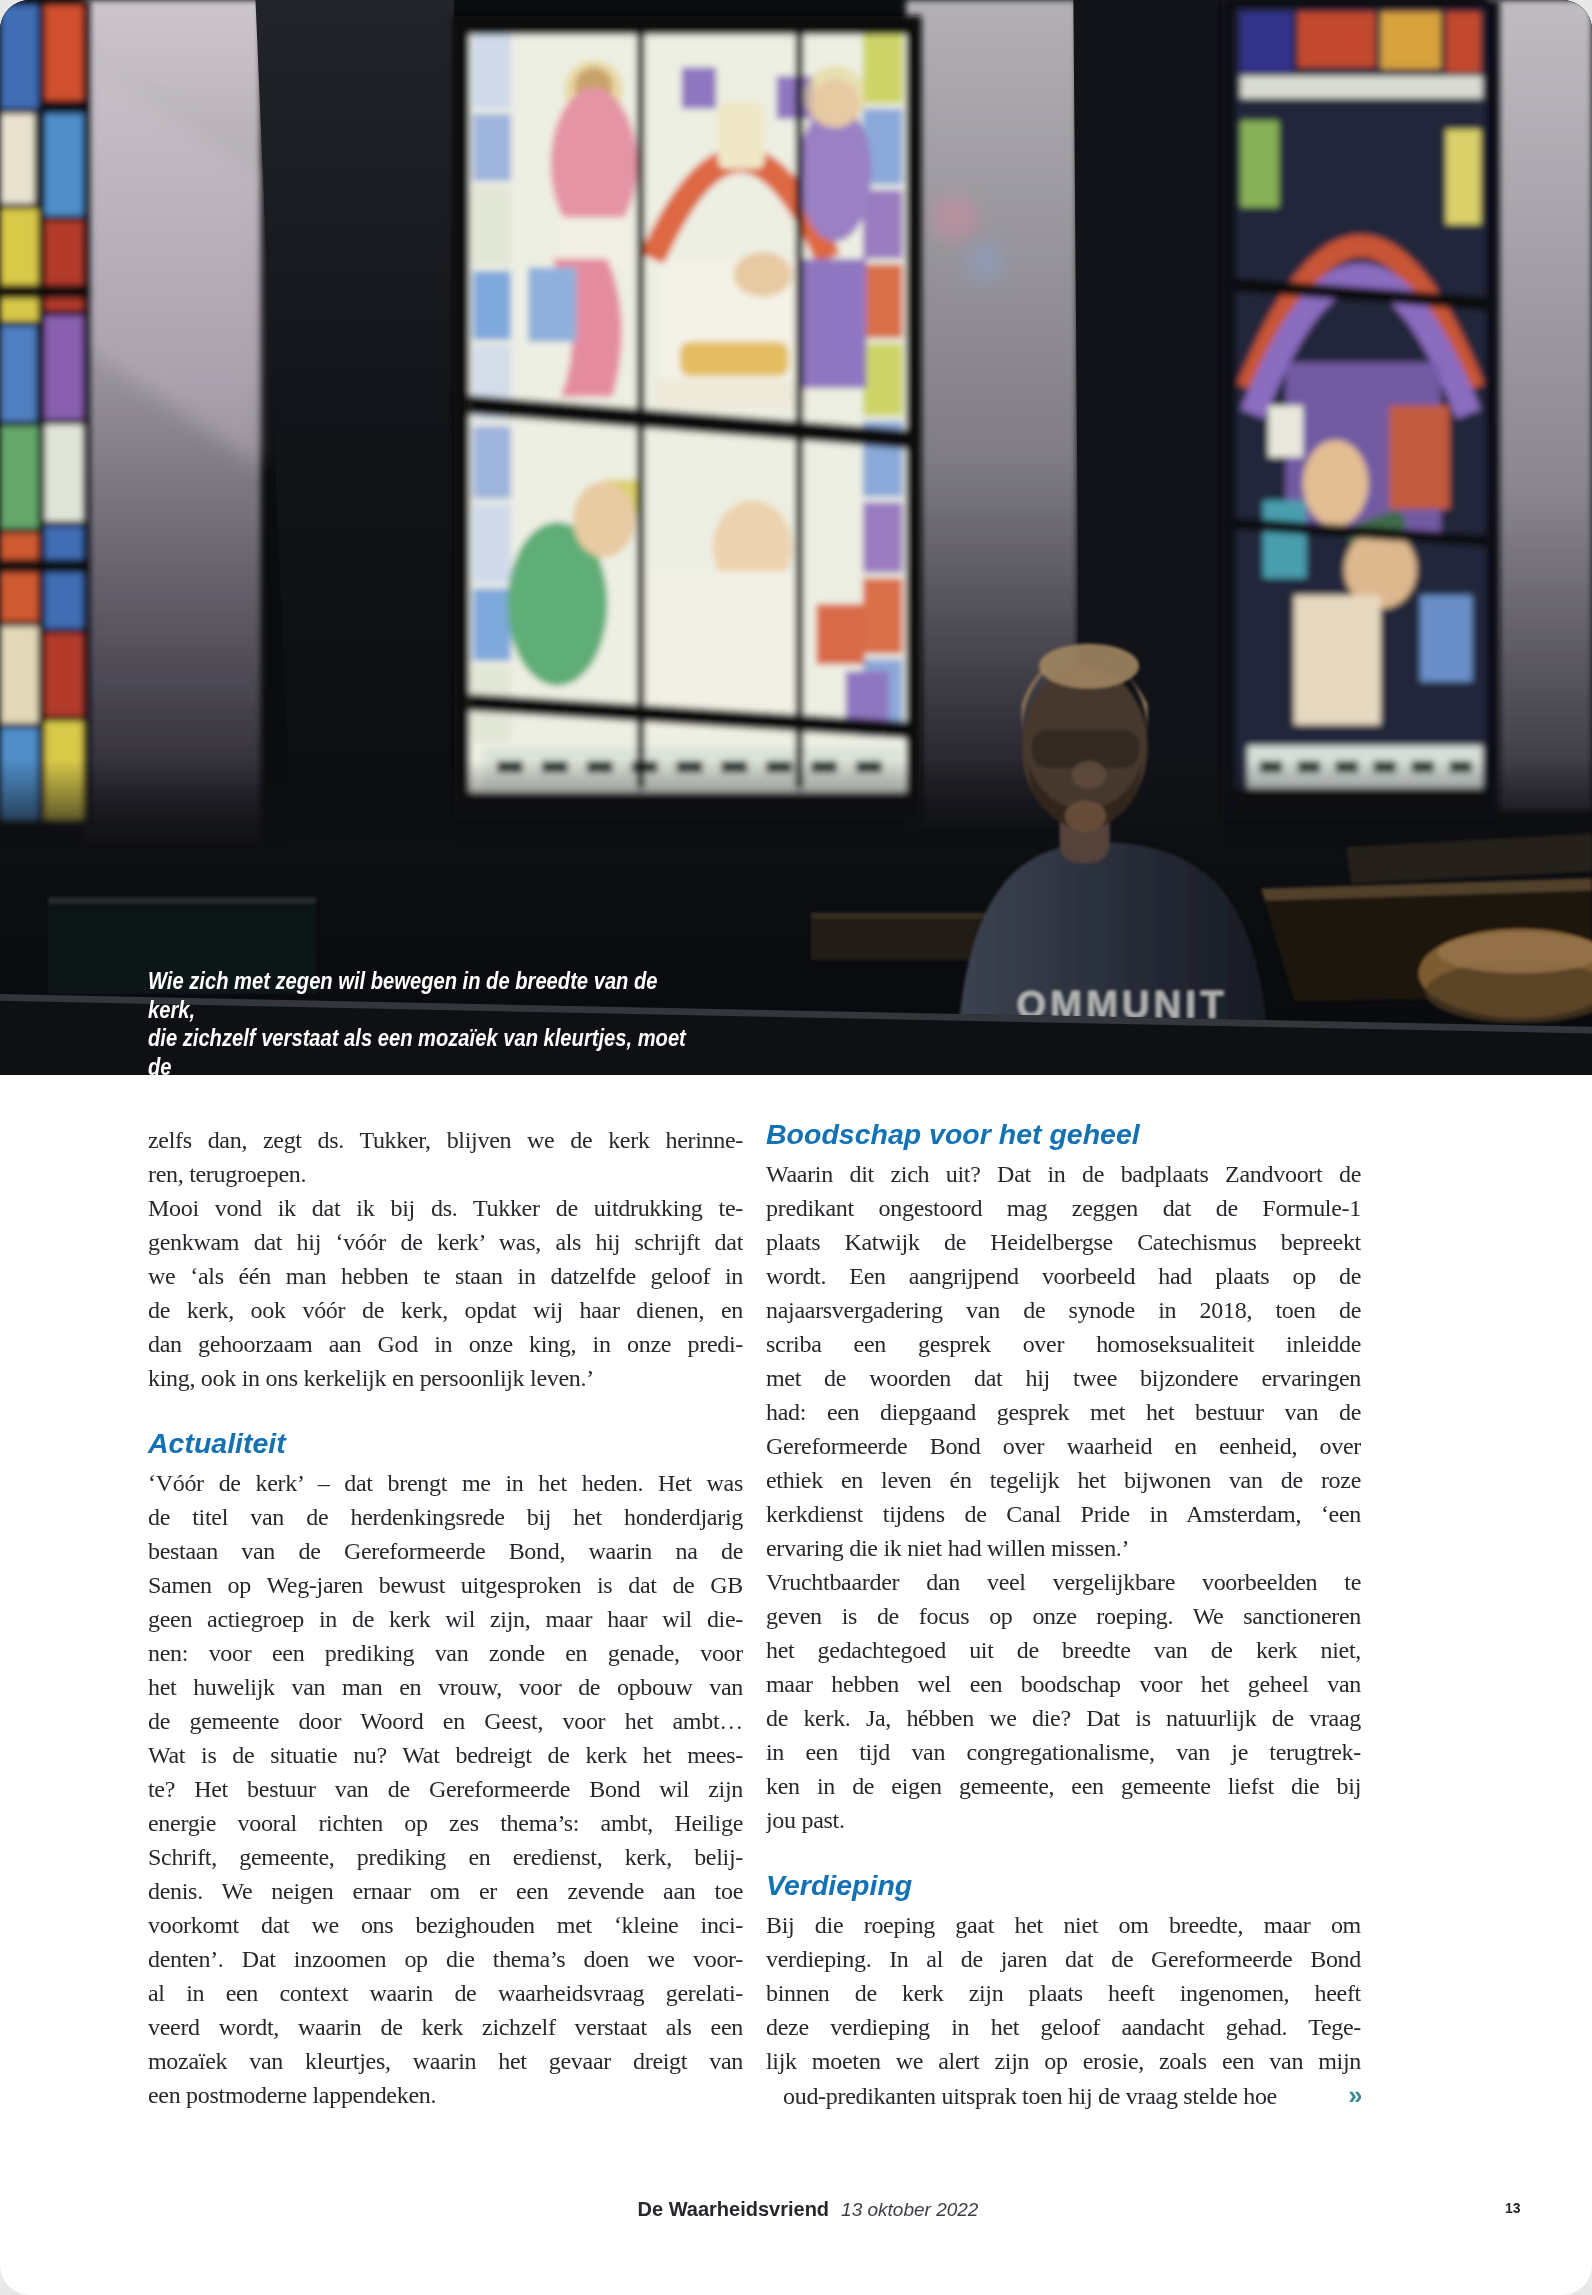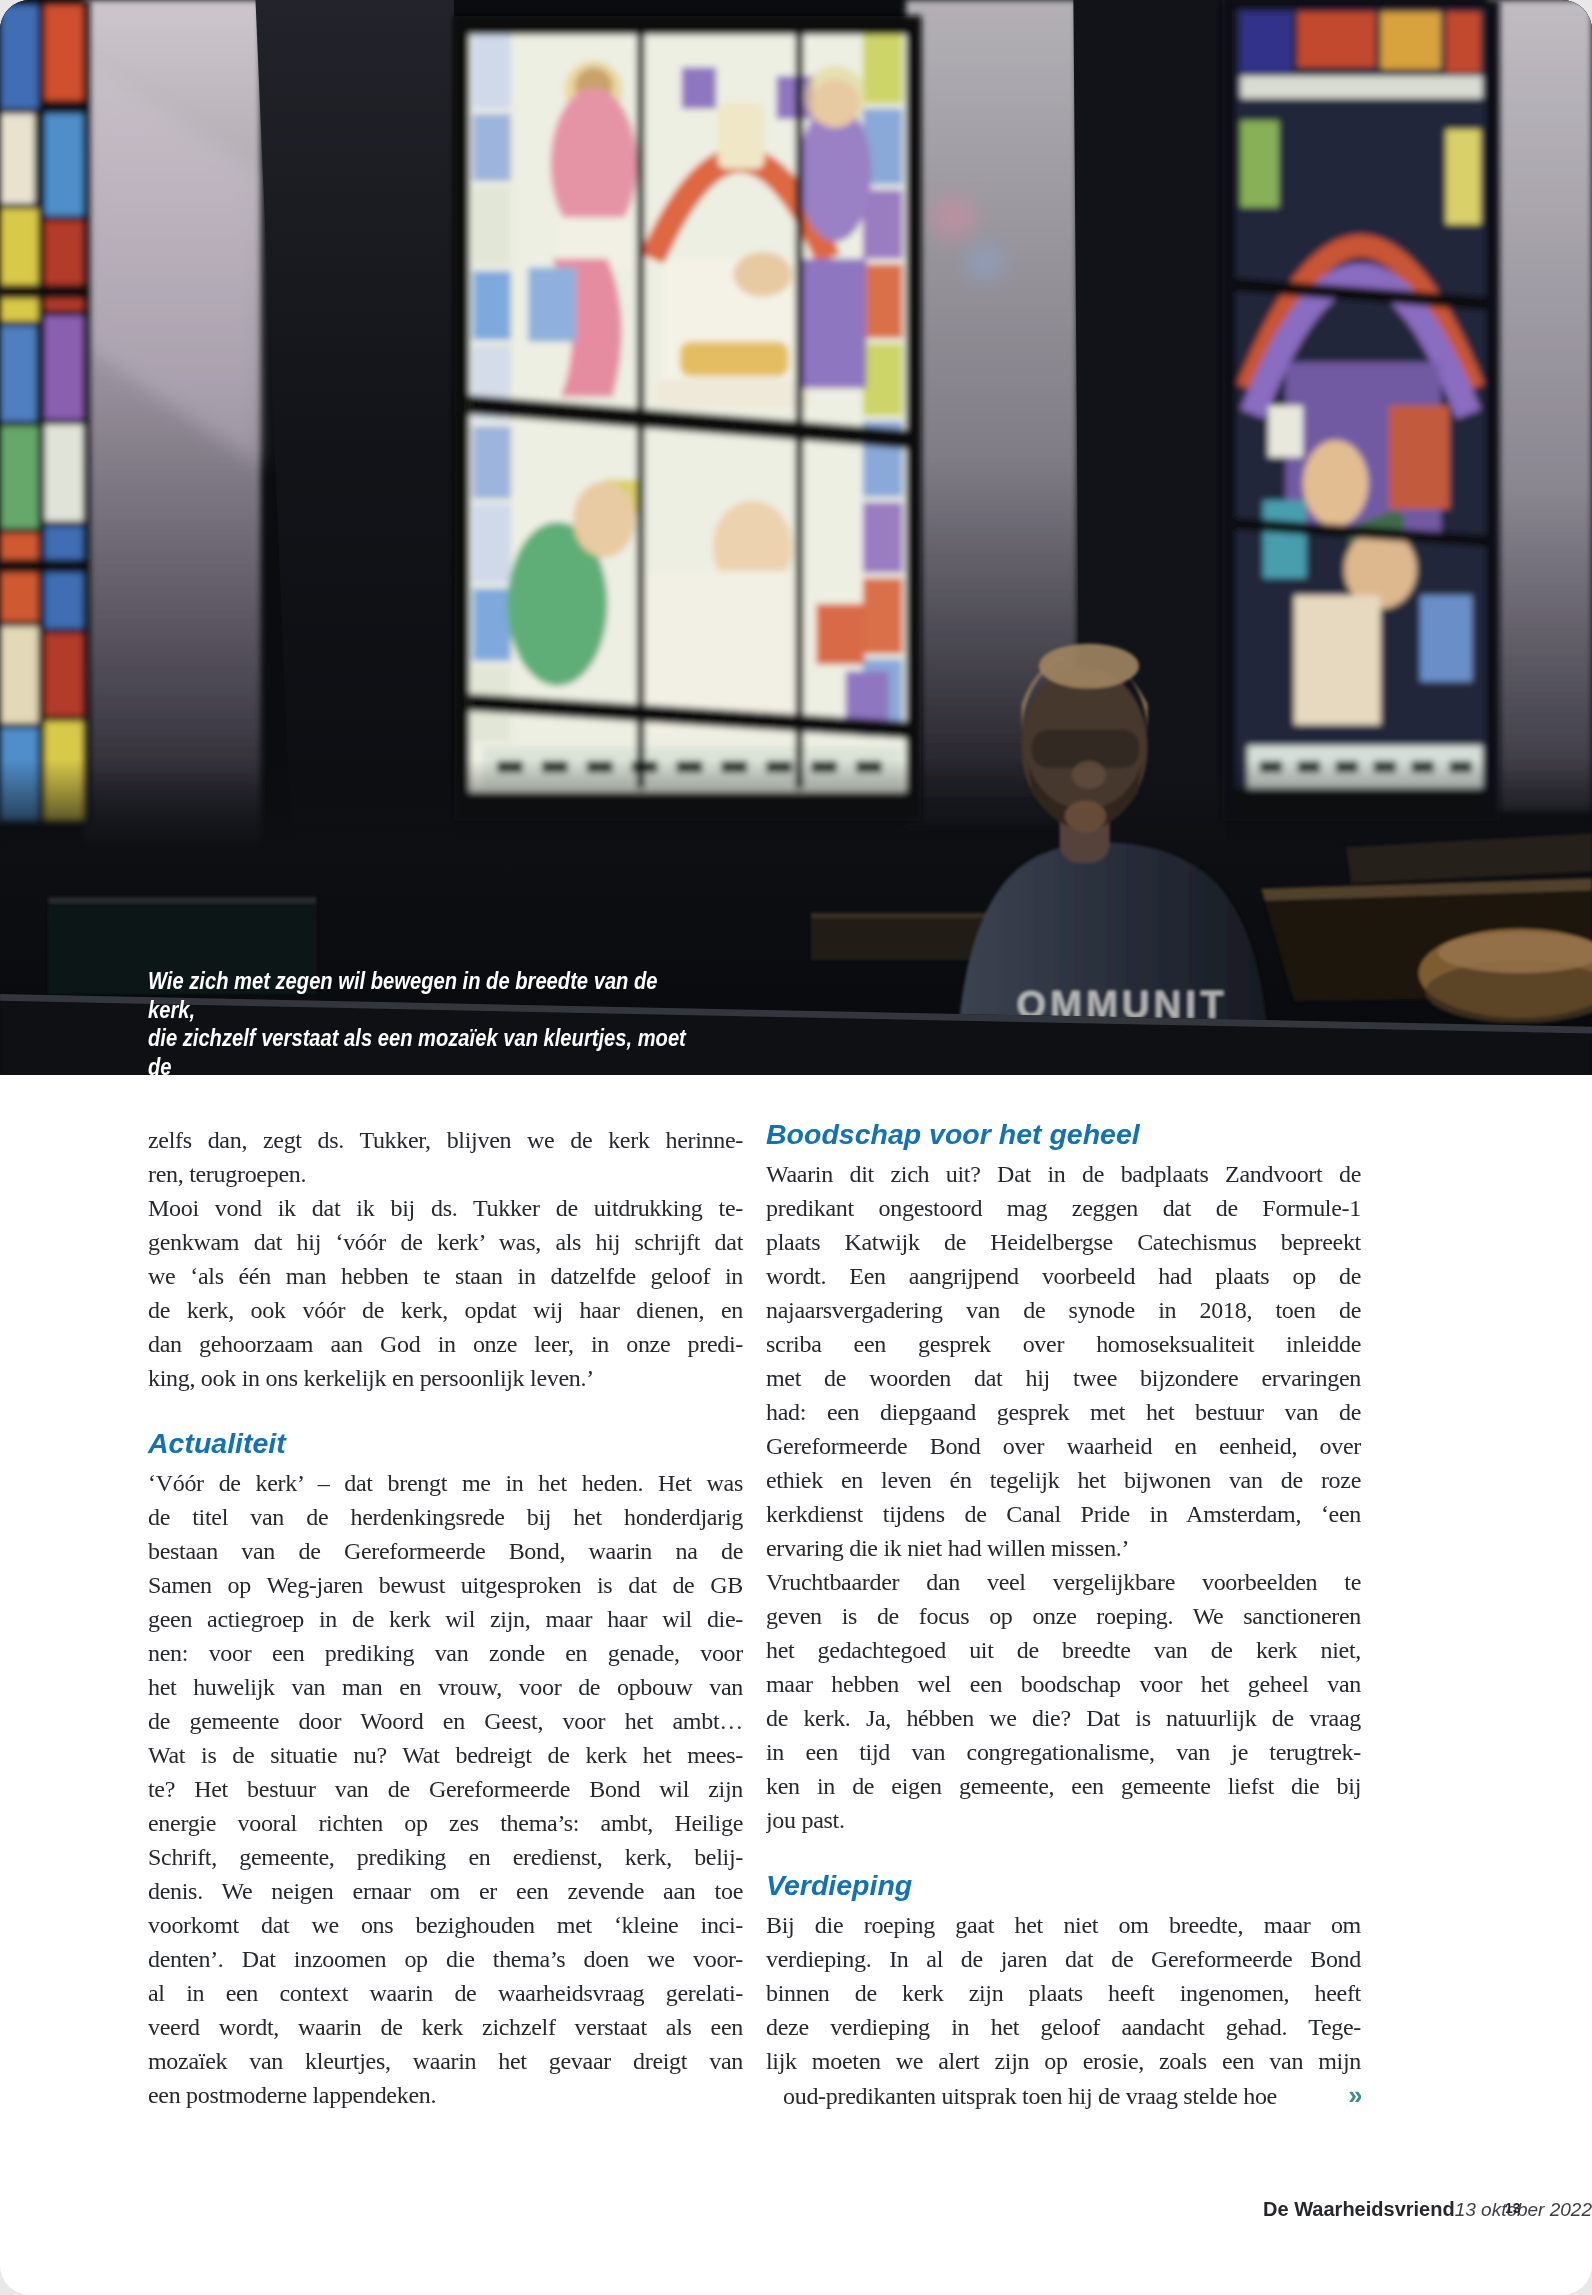--- a/index.html
+++ b/index.html
@@ -20,22 +20,22 @@
   .ln{height:34px;text-align:justify;text-align-last:justify;overflow:hidden;}
   .ln-last{text-align:left;text-align-last:left;}
   .ln-marker{display:flex;justify-content:space-between;align-items:baseline;
              text-align:left;text-align-last:left;margin-left:17px;}
   .marker{color:#3a8d95;font-family:"Liberation Sans",sans-serif;font-weight:bold;
           font-size:26px;letter-spacing:-1.7px;}
   .h2{font-family:"Liberation Sans",sans-serif;font-style:italic;font-weight:bold;
       font-size:28.5px;line-height:35px;color:#1272b4;margin:31px 0 5.2px 0;letter-spacing:0;}
   .col > .h2:first-child{margin-top:0;}
   
-  .footer{position:absolute;left:0;right:0;top:2198px;display:flex;justify-content:flex-end;
-          align-items:baseline;gap:0;padding-left:24px;}
+  .footer{position:absolute;left:0;right:0;top:2198px;display:flex;justify-content:center;
+          align-items:baseline;gap:12px;padding-left:24px;}
   .mag-name{font-family:"Liberation Sans",sans-serif;font-weight:bold;font-size:20px;color:#25272b;}
   .mag-date{font-family:"Liberation Sans",sans-serif;font-style:italic;font-size:19px;color:#3c3e44;}
   .page-number{position:absolute;left:1505px;top:2200px;font-family:"Liberation Sans",sans-serif;
                font-weight:bold;font-size:14px;color:#26282c;}
 </style>
 </head>
 <body>
 
 <div class="page">
 
@@ -265,21 +265,21 @@
     </div>
   </div>
 
   <div class="col col-left" id="col-left">
       <div class="ln">zelfs dan, zegt ds. Tukker, blijven we de kerk herinne-</div>
       <div class="ln ln-last">ren, terugroepen.</div>
       <div class="ln">Mooi vond ik dat ik bij ds. Tukker de uitdrukking te-</div>
       <div class="ln">genkwam dat hij ‘vóór de kerk’ was, als hij schrijft dat</div>
       <div class="ln">we ‘als één man hebben te staan in datzelfde geloof in</div>
       <div class="ln">de kerk, ook vóór de kerk, opdat wij haar dienen, en</div>
-      <div class="ln">dan gehoorzaam aan God in onze leer, in onze predi-</div>
+      <div class="ln">dan gehoorzaam aan God in onze king, in onze predi-</div>
       <div class="ln ln-last">king, ook in ons kerkelijk en persoonlijk leven.’</div>
       <div class="h2">Actualiteit</div>
       <div class="ln">‘Vóór de kerk’ – dat brengt me in het heden. Het was</div>
       <div class="ln">de titel van de herdenkingsrede bij het honderdjarig</div>
       <div class="ln">bestaan van de Gereformeerde Bond, waarin na de</div>
       <div class="ln">Samen op Weg-jaren bewust uitgesproken is dat de GB</div>
       <div class="ln">geen actiegroep in de kerk wil zijn, maar haar wil die-</div>
       <div class="ln">nen: voor een prediking van zonde en genade, voor</div>
       <div class="ln">het huwelijk van man en vrouw, voor de opbouw van</div>
       <div class="ln">de gemeente door Woord en Geest, voor het ambt…</div>

